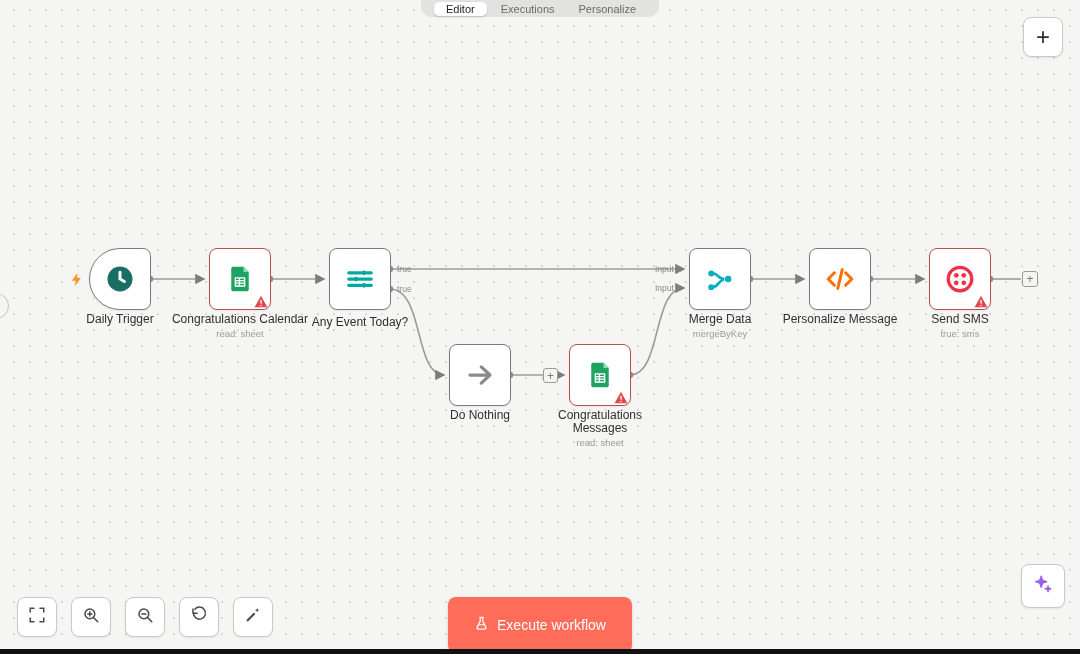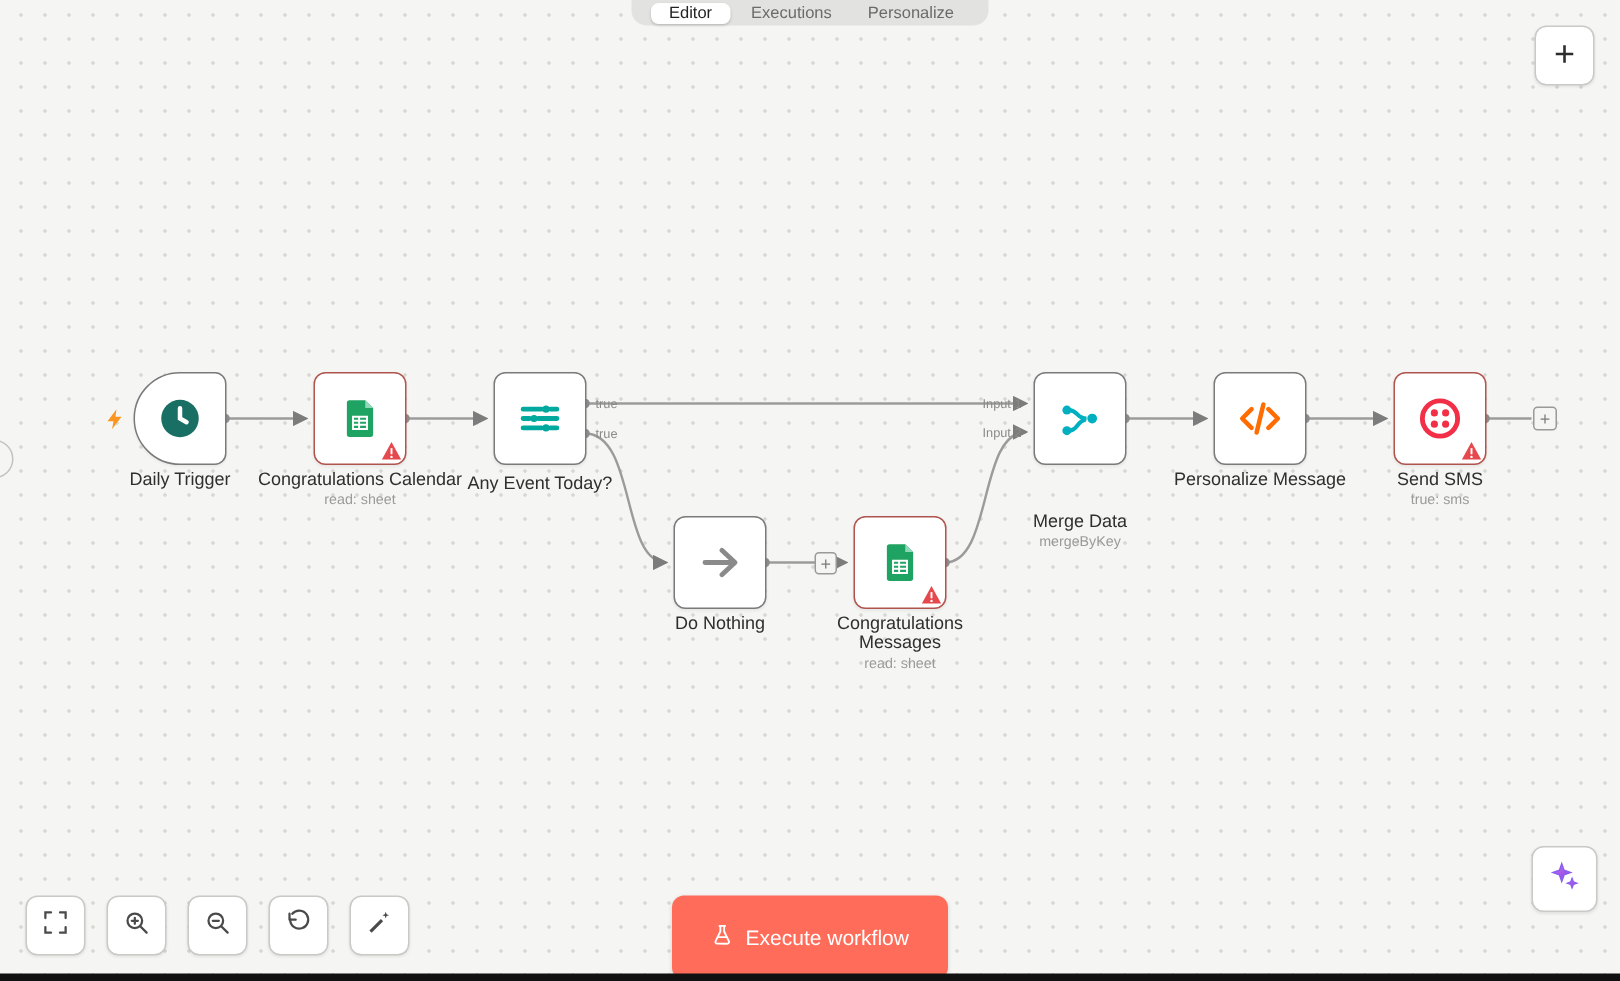--- a/index.html
+++ b/index.html
@@ -237,21 +237,21 @@
           <circle cx="12" cy="18" r="1.4" fill="#fff"></circle>
         </svg>
     </span>
   </div>
 
   <div class="node-label" style="left:50px; top:313px; width:140px;"><span>Daily Trigger</span></div>
   <div class="node-label" style="left:160px; top:313px; width:160px;"><span>Congratulations Calendar</span><span class="sub">read: sheet</span></div>
   <div class="node-label" style="left:290px; top:316px; width:140px;"><span>Any Event Today?</span></div>
   <div class="node-label" style="left:410px; top:409px; width:140px;"><span>Do Nothing</span></div>
   <div class="node-label" style="left:555px; top:409px; width:90px;"><span>Congratulations Messages</span><span class="sub">read: sheet</span></div>
-  <div class="node-label" style="left:650px; top:313px; width:140px;margin-top:28px;"><span>Merge Data</span><span class="sub">mergeByKey</span></div>
+  <div class="node-label" style="left:650px; top:313px; width:140px;"><span>Merge Data</span><span class="sub">mergeByKey</span></div>
   <div class="node-label" style="left:770px; top:313px; width:140px;"><span>Personalize Message</span></div>
   <div class="node-label" style="left:890px; top:313px; width:140px;"><span>Send SMS</span><span class="sub">true: sms</span></div>
 
   <div class="mini-plus" style="left:543px; top:368px;">+</div>
   <div class="mini-plus" style="left:1022px; top:271px; width:16px; height:16px;">+</div>
 
   <span id="bolt">
     <svg viewBox="0 0 24 24" width="16" height="17">
         <path d="M13 2 L4 14 h6 l-1.5 8 L18 9.5 h-6 z" fill="#fa9620"></path>
       </svg>

